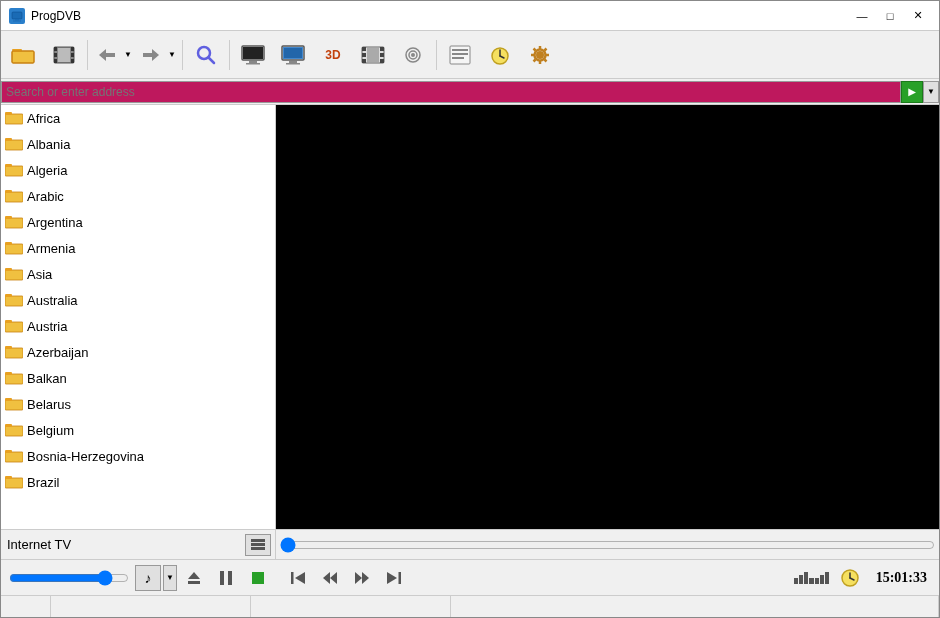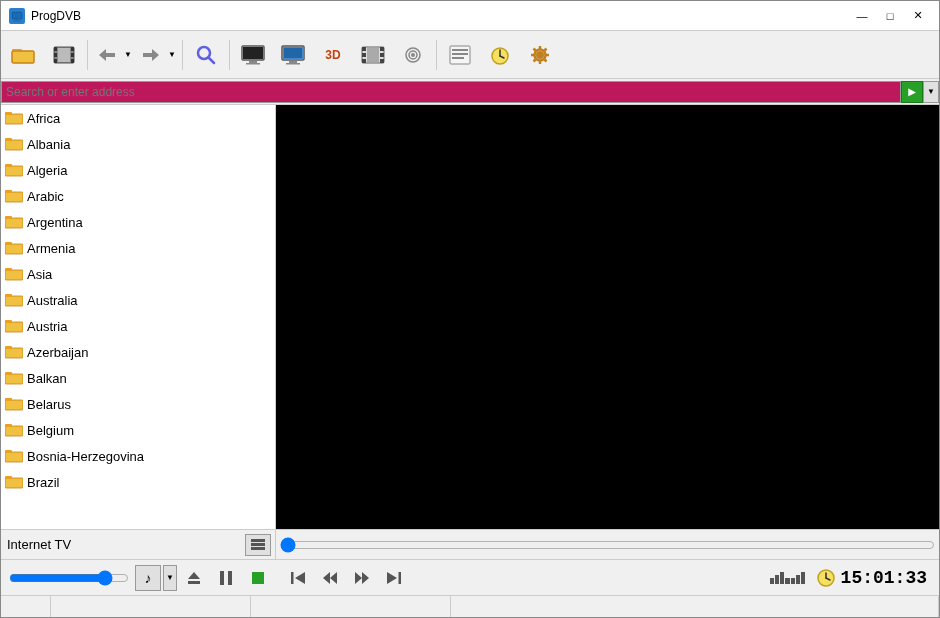--- a/index.html
+++ b/index.html
@@ -656,21 +656,21 @@
     </div>
 
     <button style="width:26px;height:26px;background:transparent;border:none;cursor:pointer;display:flex;align-items:center;justify-content:center;">
       <svg width="20" height="20" viewBox="0 0 20 20">
         <circle cx="10" cy="10" r="8" fill="#f5e060" stroke="#c0a020" stroke-width="1.5"></circle>
         <line x1="10" y1="10" x2="10" y2="5" stroke="#333" stroke-width="1.5" stroke-linecap="round"></line>
         <line x1="10" y1="10" x2="14" y2="12" stroke="#333" stroke-width="1.5" stroke-linecap="round"></line>
       </svg>
     </button>
 
-    <span style="font-size:18px;font-weight:bold;color:#000;padding-right:8px;font-family:Liberation Mono, monospace;min-width:70px;text-align:right;">15:01:33</span>
+    <span style="font-size:14px;font-weight:bold;color:#000;padding-right:8px;font-family:Liberation Serif, serif;min-width:70px;text-align:right;">15:01:33</span>
   </div>
 
   <div id="status-bar" style="height:22px;background:#f0f0f0;border-top:1px solid #ccc;display:flex;align-items:center;">
     <div class="status-segment" style="width:50px;height:100%;border-right:1px solid #ccc;padding:0 4px;font-size:11px;"></div>
     <div class="status-segment" style="width:200px;height:100%;border-right:1px solid #ccc;padding:0 4px;font-size:11px;"></div>
     <div class="status-segment" style="width:200px;height:100%;border-right:1px solid #ccc;padding:0 4px;font-size:11px;"></div>
     <div class="status-segment" style="flex:1;height:100%;padding:0 4px;font-size:11px;"></div>
   </div>
 
 </div>

